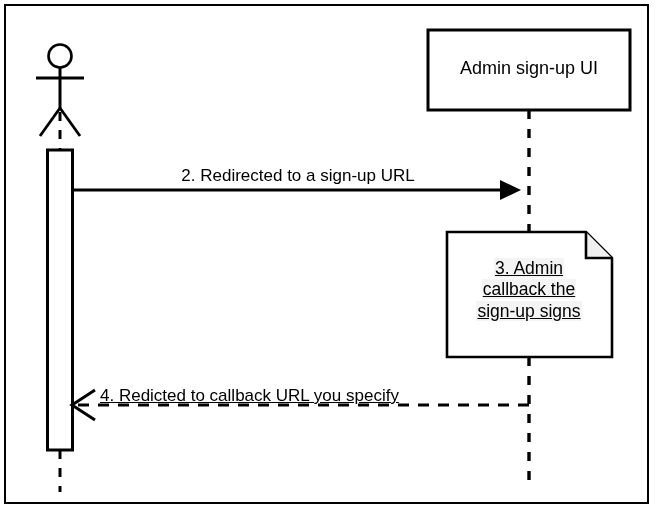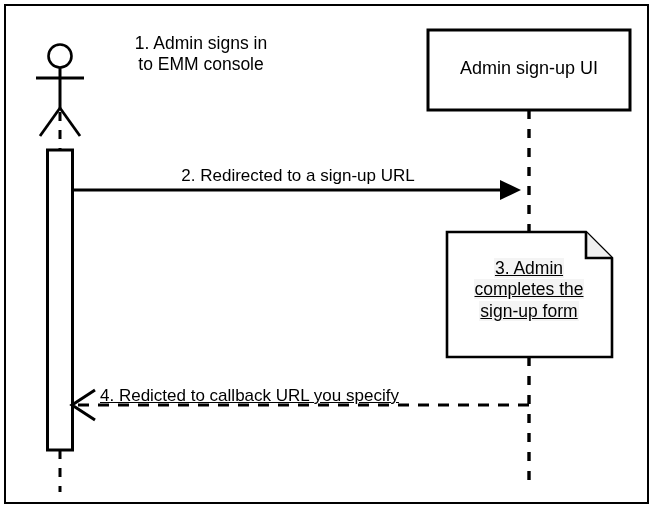--- a/index.html
+++ b/index.html
@@ -120,23 +120,22 @@
       <path d="M 586 232 L 586 258 L 612 258" fill="#f0f0f0" stroke="#000000" stroke-width="2.6" stroke-linejoin="miter"></path>
     </g>
 
     <g>
       <line x1="529" y1="405" x2="78" y2="405" stroke="#000000" stroke-width="3" stroke-dasharray="11 9"></line>
       <polyline points="95,390 72,405 95,420" fill="none" stroke="#000000" stroke-width="3" stroke-linejoin="miter" stroke-linecap="butt"></polyline>
     </g>
 
   </svg>
 
-  <div class="txt actor-label"><span>1. Admin signs in</span><br><span>to EMM console</span></div>
 
   <div class="txt box-label">Admin sign-up UI</div>
 
   <div class="txt msg-label lbl2">2. Redirected to a sign-up URL</div>
 
-  <div class="txt note-label"><span>3. Admin</span><br><span>completes the</span><br><span>sign-up form</span></div>
+  <div class="txt note-label"><span>3. Admin</span><br><span>callback the</span><br><span>sign-up signs</span></div>
 
   <div class="txt msg-label lbl4">4. Redicted to callback URL you specify</div>
 
 </div>
 
 </body></html>

